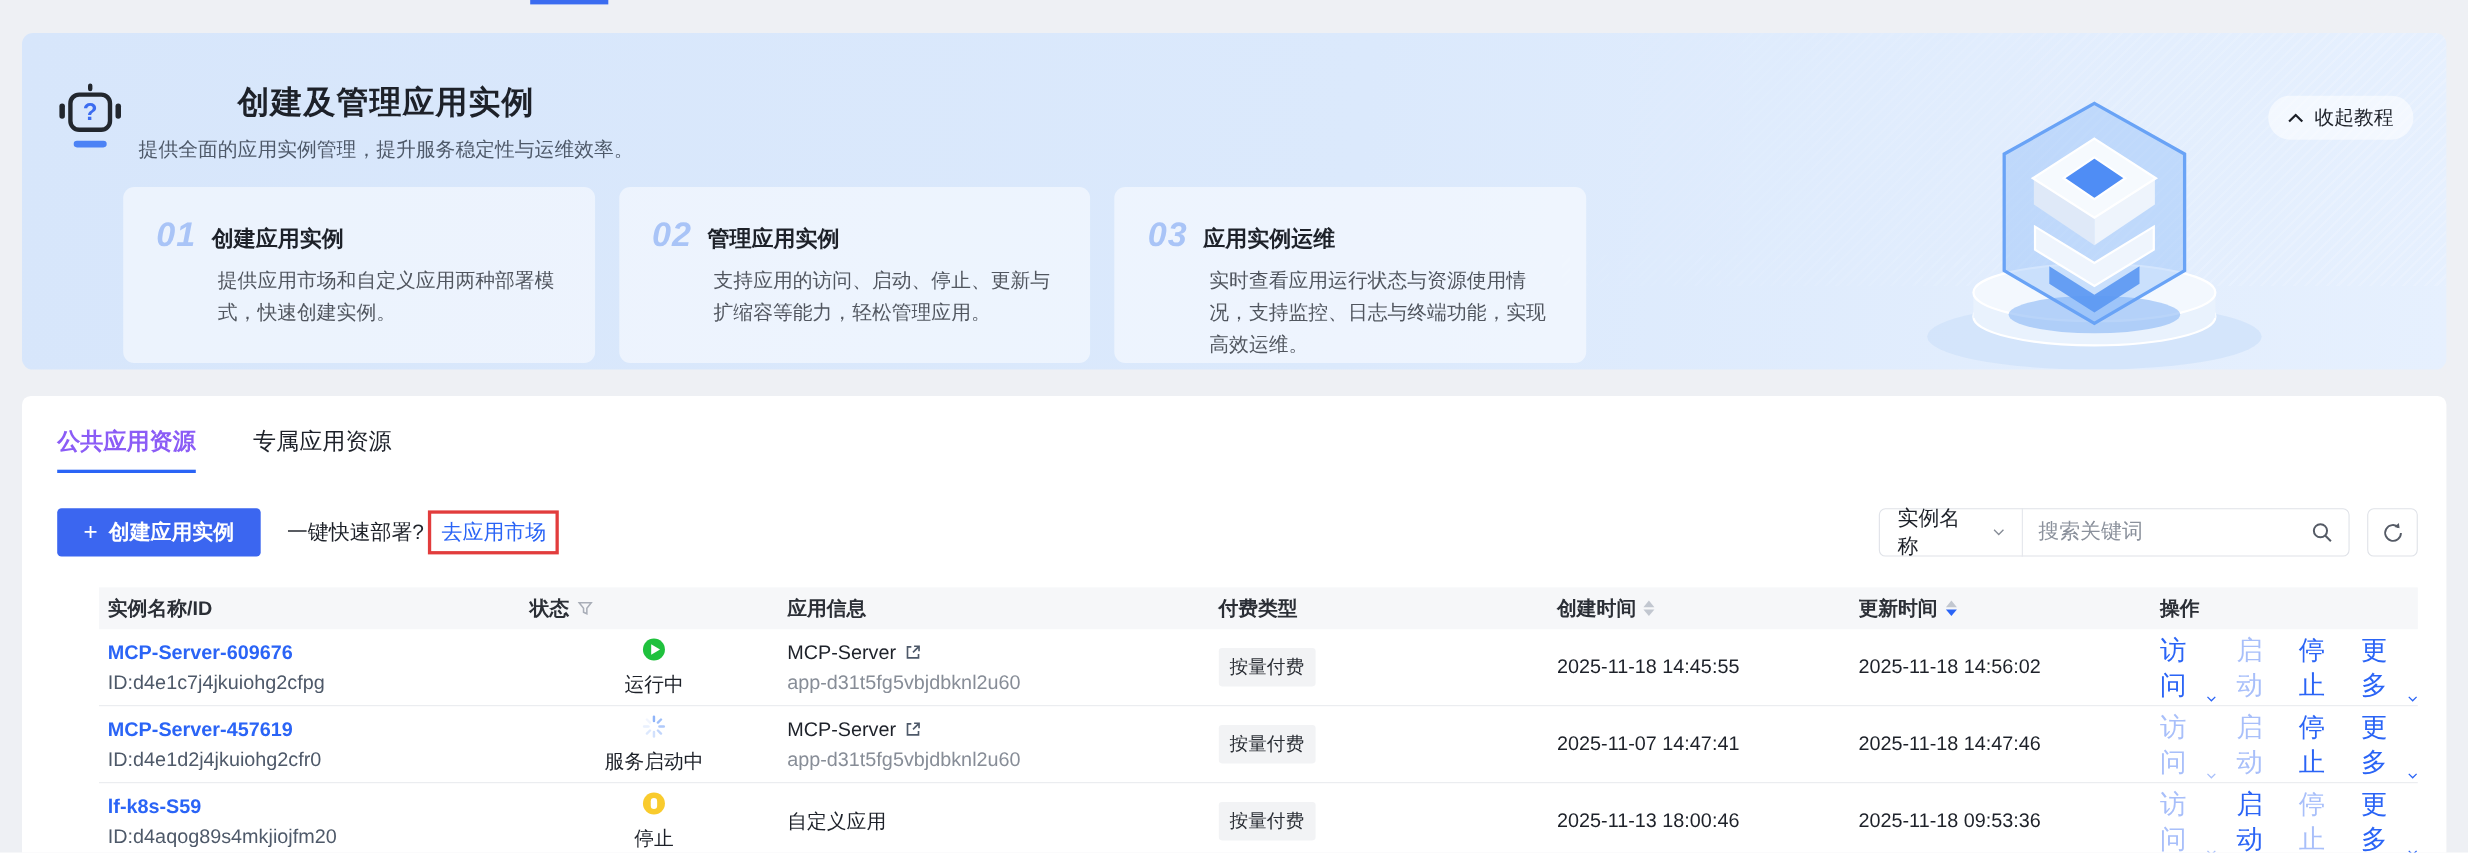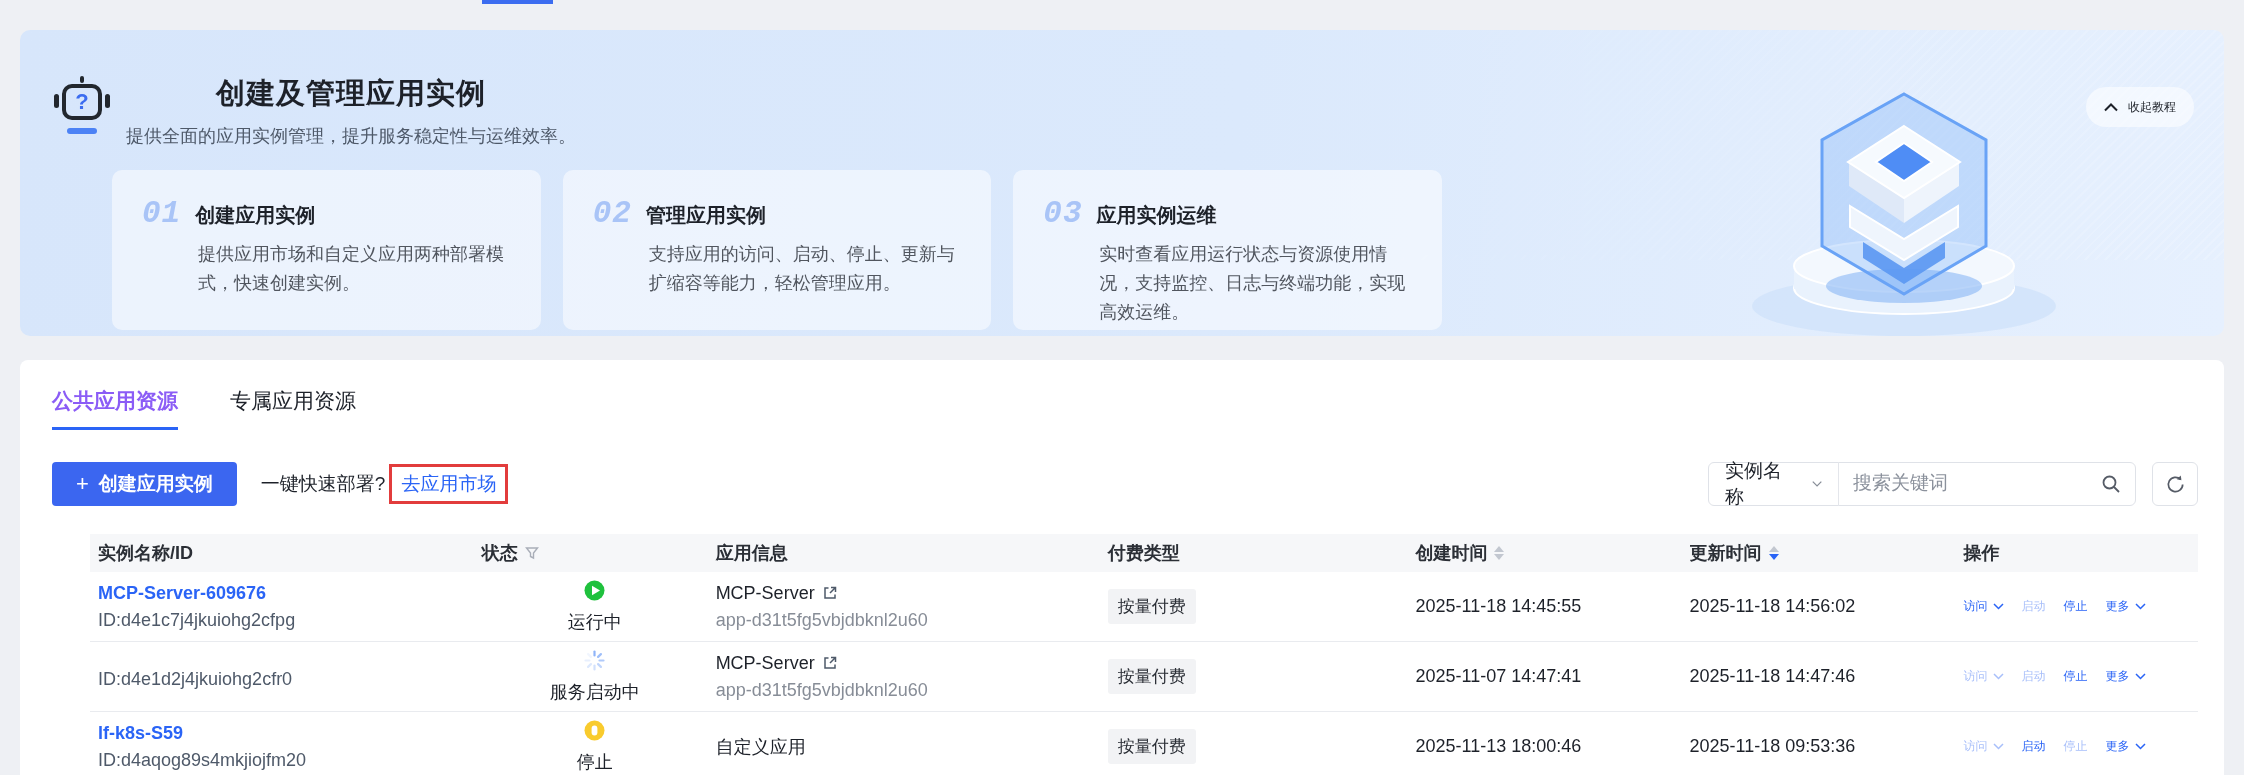--- a/index.html
+++ b/index.html
@@ -36,29 +36,29 @@
   .robot .ear.l { left:0; } .robot .ear.r { right:0; }
   .robot .base { position:absolute; left:13px; bottom:0; width:30px; height:6px; background:#4c82f5; border-radius:3px; }
   .banner-title { font-size:29px; font-weight:700; letter-spacing:1px;text-align:center; }
   .banner-sub { font-size:18px; color:#4e5969; margin-top:10px; }
 
   .steps { display:flex; gap:22px; margin:22px 0 0 92px; width:1330px; }
   .step-card {
     flex:1; height:160px; border-radius:10px; background:rgba(255,255,255,.52);
     padding:26px 26px 0 30px;
   }
-  .step-top { display:flex; align-items:baseline; gap:14px;font-family:Liberation Mono, monospace; }
+  .step-top { display:flex; align-items:baseline; gap:14px; }
   .step-num { font-size:31px; font-weight:700; font-style:italic; color:#a9c4f7; letter-spacing:1px; }
   .step-title { font-size:20px; font-weight:700; color:#1d2129; }
   .step-desc { margin:9px 0 0 56px; font-size:18px; color:#51565f; line-height:1.6; }
 
   .collapse-btn {
     position:absolute; top:57px; right:30px; height:40px; padding:0 18px;
     border-radius:20px; background:rgba(255,255,255,.55);
-    display:flex; align-items:center; gap:10px; font-size:12px; color:#1d2129; cursor:pointer;
+    display:flex; align-items:center; gap:10px; font-size:18px; color:#1d2129; cursor:pointer;
   }
   .illus { position:absolute; right:150px; top:50px; width:340px; height:260px; }
 
   
   .content-card {
     margin:24px 20px 0; background:#fff; border-radius:8px;
     padding:0 26px; height:460px;
   }
   .tabs { display:flex; gap:52px; padding:27px 0 0 6px; }
   .tab { font-size:21px; padding-bottom:15px; cursor:pointer; position:relative; color:#1d2129; }
@@ -106,21 +106,21 @@
   .th, .td { padding-left:8px; }
   .th { display:flex; align-items:center; gap:7px; }
   .t-row { height:70px; border-bottom:1px solid #e9ebef; font-size:18px; }
   .cell-name .nm { color:#2a64f6; font-weight:700; font-size:18px; cursor:pointer; }
   .cell-name .id { color:#4e5969; margin-top:6px; }
   .cell-status { display:flex; align-items:center; gap:9px;flex-direction:column; }
   .cell-app .app-line { display:flex; align-items:center; gap:7px; }
   .cell-app .app-id { color:#878d97; margin-top:6px; }
   .pay-tag { display:inline-block; background:#f2f3f5; color:#2b2f36; font-size:17px; padding:6px 10px; border-radius:3px; }
   .cell-actions { display:flex; align-items:center; gap:18px; }
-  .act { display:flex; align-items:center; gap:5px; color:#2a64f6; font-size:12px; cursor:pointer; }
+  .act { display:flex; align-items:flex-end; gap:5px; color:#2a64f6; font-size:24px; cursor:pointer; }
   .act.disabled { color:#a8bffa; cursor:default; }
   .sort-carets { display:inline-flex; flex-direction:column; gap:2px; }
   .caret-up { width:0; height:0; border-left:5px solid transparent; border-right:5px solid transparent; border-bottom:6px solid #c2c7d0; }
   .caret-down { width:0; height:0; border-left:5px solid transparent; border-right:5px solid transparent; border-top:6px solid #c2c7d0; }
   .caret-down.active { border-top-color:#2a64f6; }
 </style>
 </head>
 <body>
 
 <div class="top-indicator"></div>
@@ -299,20 +299,21 @@
           <span>更多</span>
           <svg width="11" height="7" viewBox="0 0 11 7">
               <polyline points="1,1 5.5,5.5 10,1" fill="none" stroke="currentColor" stroke-width="1.5"></polyline>
             </svg>
         </span>
       </div>
     </div>
 
     <div class="t-row">
       <div class="td cell-name">
+        <div class="nm">MCP-Server-457619</div>
         <div class="id">ID:d4e1d2j4jkuiohg2cfr0</div>
       </div>
       <div class="td cell-status">
         <svg width="21" height="21" viewBox="0 0 21 21">
           <g stroke="#8fb4f9" stroke-width="2.2" stroke-linecap="round">
             <line x1="10.5" y1="1.5" x2="10.5" y2="5.5" opacity="1"></line>
             <line x1="16.9" y1="4.1" x2="14.1" y2="6.9" opacity="0.85"></line>
             <line x1="19.5" y1="10.5" x2="15.5" y2="10.5" opacity="0.7"></line>
             <line x1="16.9" y1="16.9" x2="14.1" y2="14.1" opacity="0.55"></line>
             <line x1="10.5" y1="19.5" x2="10.5" y2="15.5" opacity="0.4"></line>

